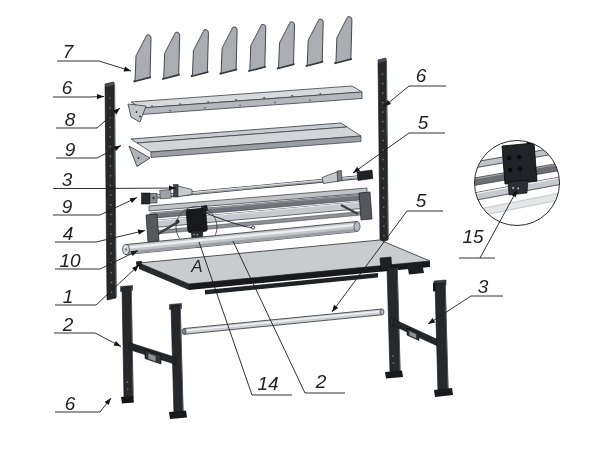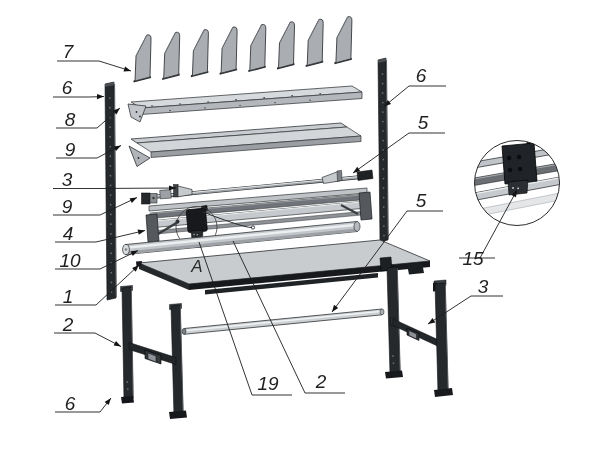--- a/index.html
+++ b/index.html
@@ -251,20 +251,20 @@
   <span class="plabel" style="left:67px;top:179px">3</span>
   <span class="plabel" style="left:67px;top:206px">9</span>
   <span class="plabel" style="left:68px;top:233px">4</span>
   <span class="plabel" style="left:70px;top:260px">10</span>
   <span class="plabel" style="left:68px;top:296px">1</span>
   <span class="plabel" style="left:68px;top:324px">2</span>
   <span class="plabel" style="left:70px;top:403px">6</span>
   <span class="plabel" style="left:421px;top:75px">6</span>
   <span class="plabel" style="left:423px;top:122px">5</span>
   <span class="plabel" style="left:421px;top:200px">5</span>
-  <span class="plabel" style="left:473px;top:258px">15</span>
+  <span class="plabel" style="left:473px;top:236px">15</span>
   <span class="plabel" style="left:483px;top:286px">3</span>
-  <span class="plabel" style="left:268px;top:383px">19</span>
+  <span class="plabel" style="left:268px;top:383px">14</span>
   <span class="plabel" style="left:321px;top:381px">2</span>
   <span class="plabel small" style="left:197px;top:266px">A</span>
 </div>
 
 </div>
 
 </body></html>

